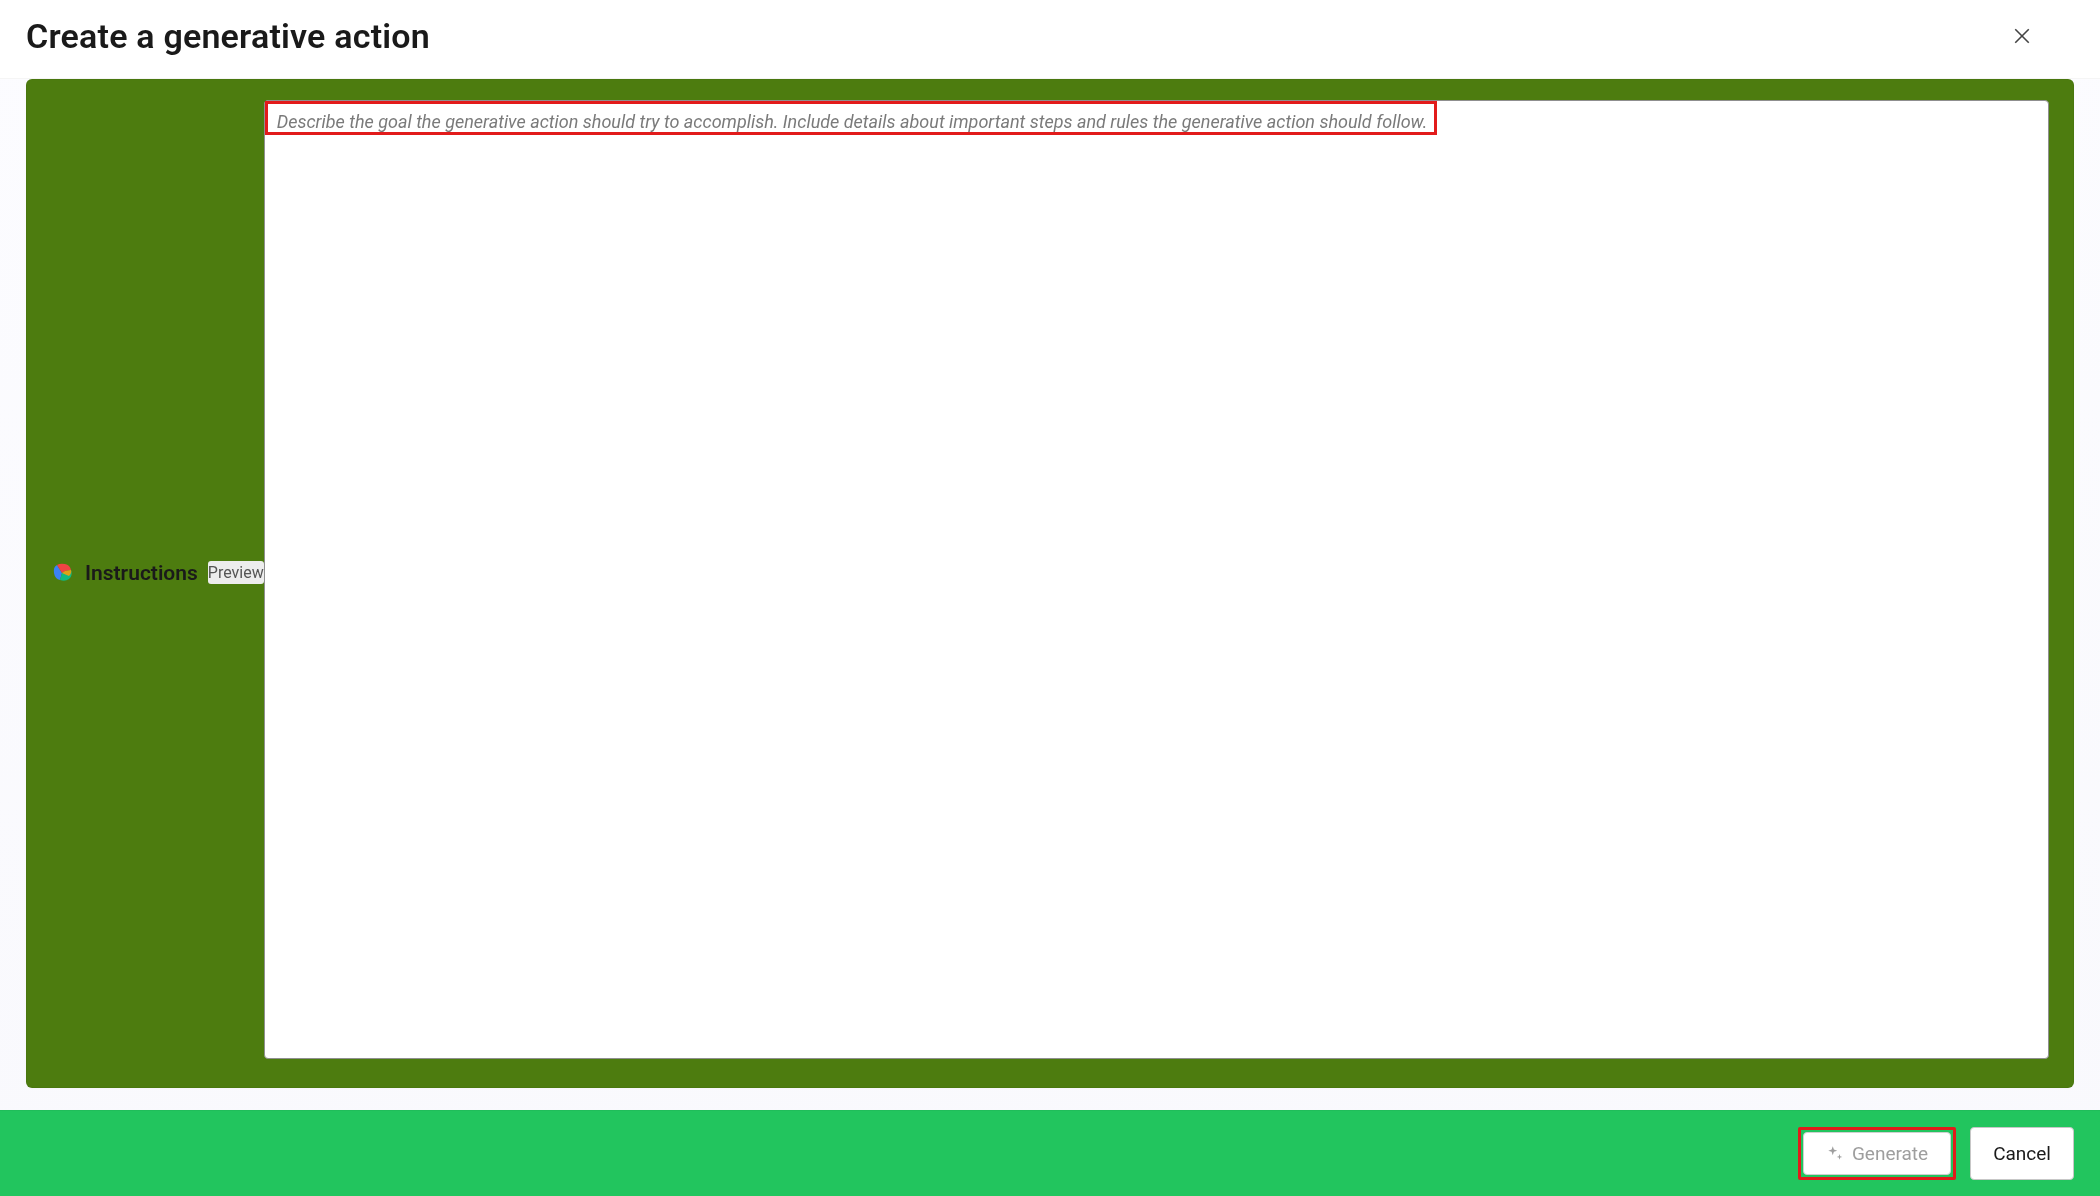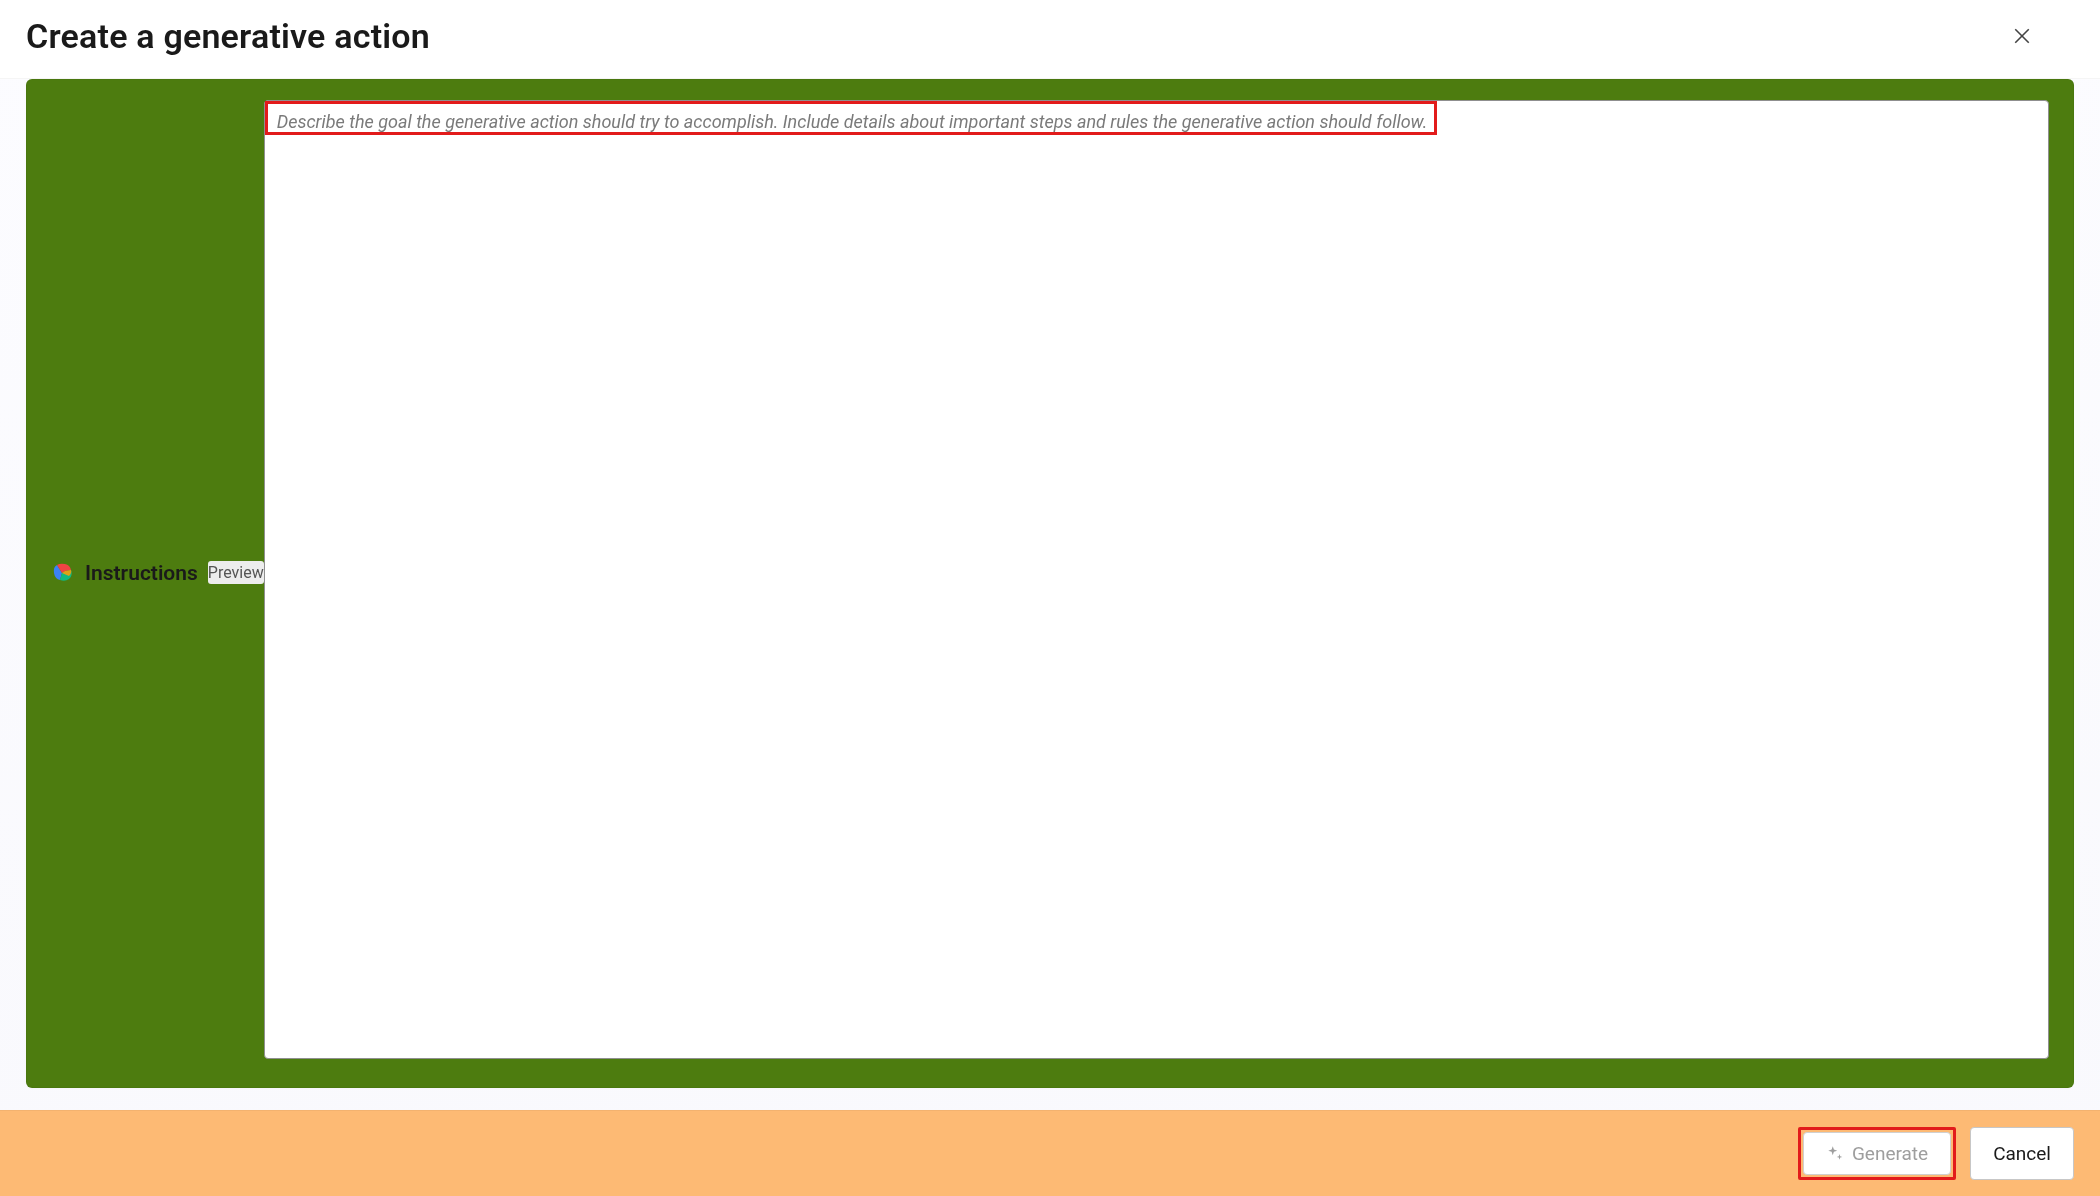--- a/index.html
+++ b/index.html
@@ -113,21 +113,21 @@
     }
     .ph-highlight {
       position: absolute;
       pointer-events: none;
       border: 3px solid #e21b1b;
       box-sizing: border-box;
     }
     .rel-wrap { position: relative; flex:1 1 auto; display:flex; }
 
     .footer {
-      background: #fdba74;
+      background: #22c55e;
       padding: 16px 26px;
       display: flex;
       justify-content: flex-end;
       gap: 14px;
       border-top: 1px solid rgba(0,0,0,0.04);
     }
     .btn {
       display: inline-flex;
       align-items: center;
       gap: 8px;

